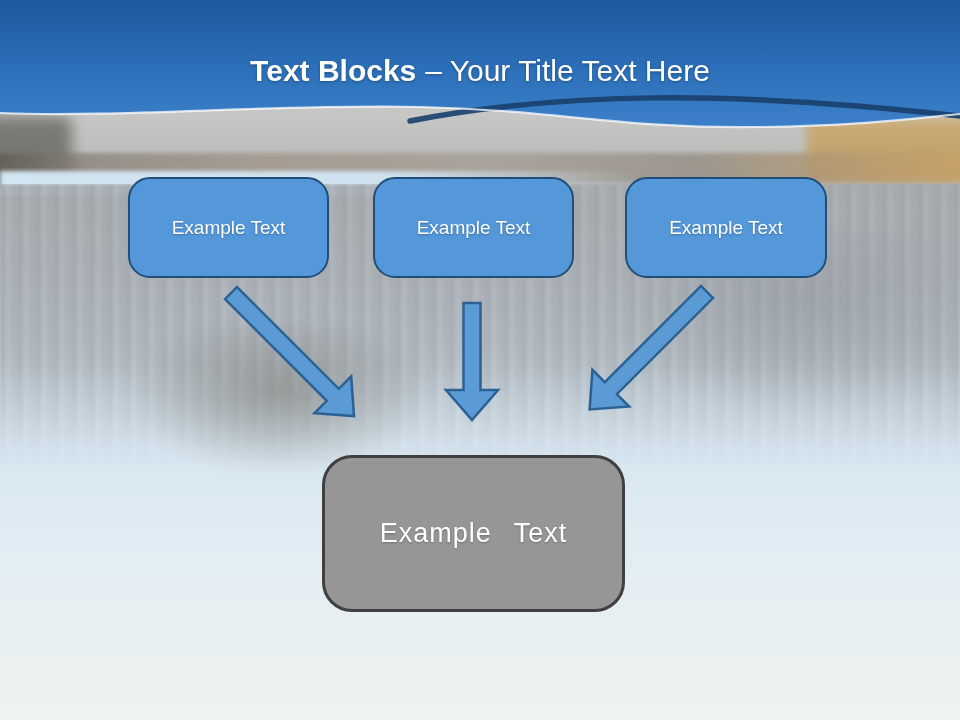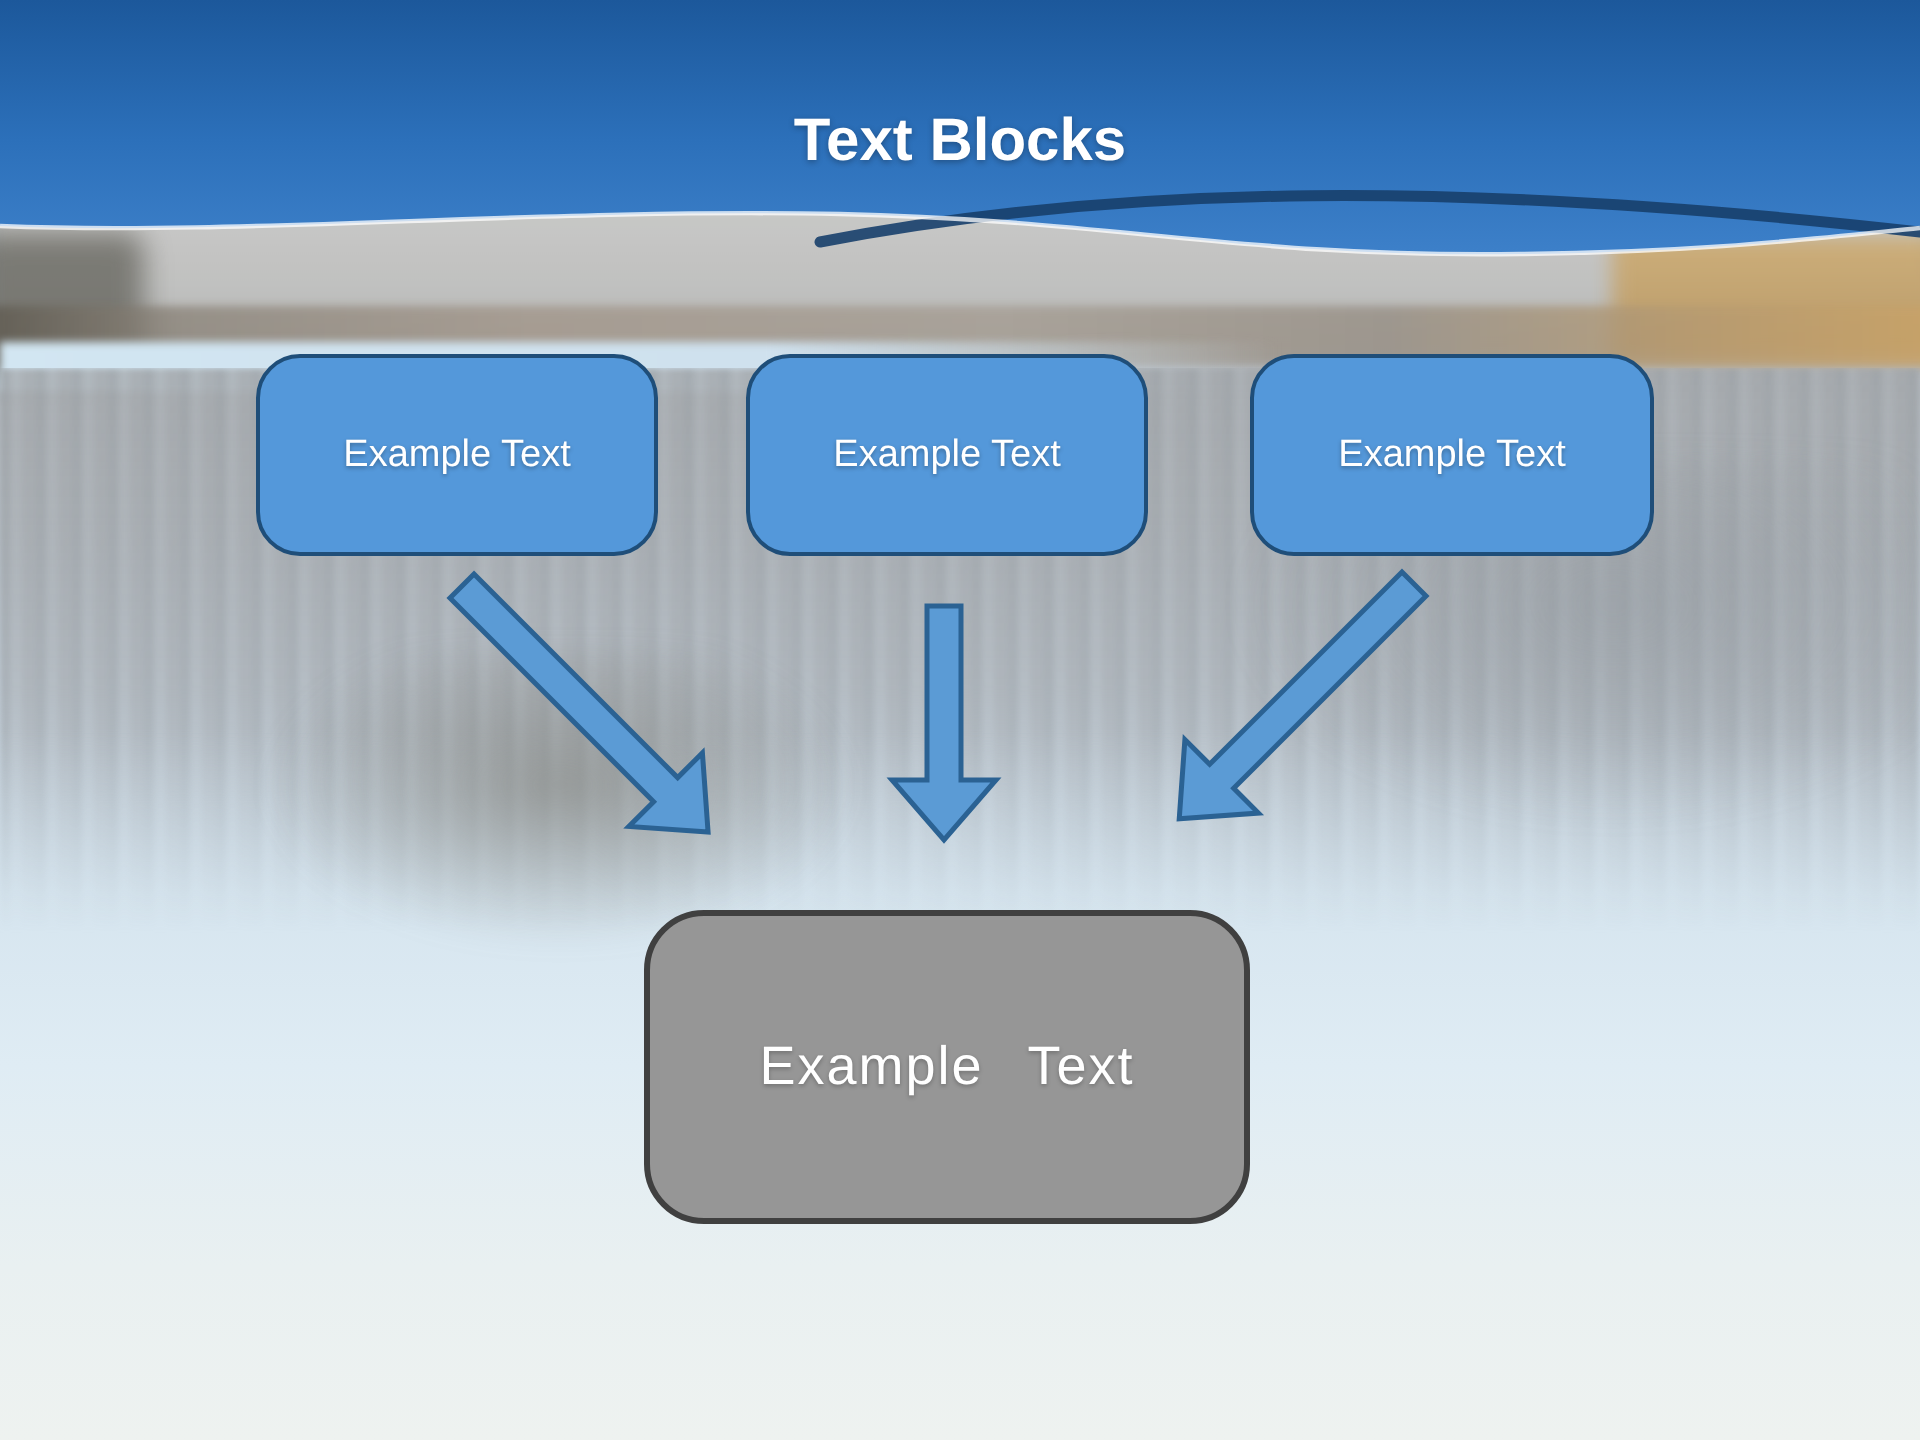--- a/index.html
+++ b/index.html
@@ -147,20 +147,21 @@
         <stop offset="1" class="hs3"></stop>
       </linearGradient>
     </defs>
     <path class="hdr-main" d="M0 0 H960 V114 C900 120 850 126 760 127 C620 129 556 110 420 107 C270 104 120 118 0 113 Z"></path>
     <path class="hdr-swoosh" d="M410 121 C560 92 730 90 960 116"></path>
     <path class="hdr-edge" d="M0 113 C120 118 270 104 420 107 C556 110 620 129 760 127 C850 126 900 120 960 114"></path>
   </svg>
 
   <div class="title">
     <span class="t-bold">Text Blocks</span>
+    <span class="t-rest">– Your Title Text Here</span>
   </div>
 
   <div class="block block-1">
     <span>Example Text</span>
   </div>
   <div class="block block-2">
     <span>Example Text</span>
   </div>
   <div class="block block-3">
     <span>Example Text</span>

